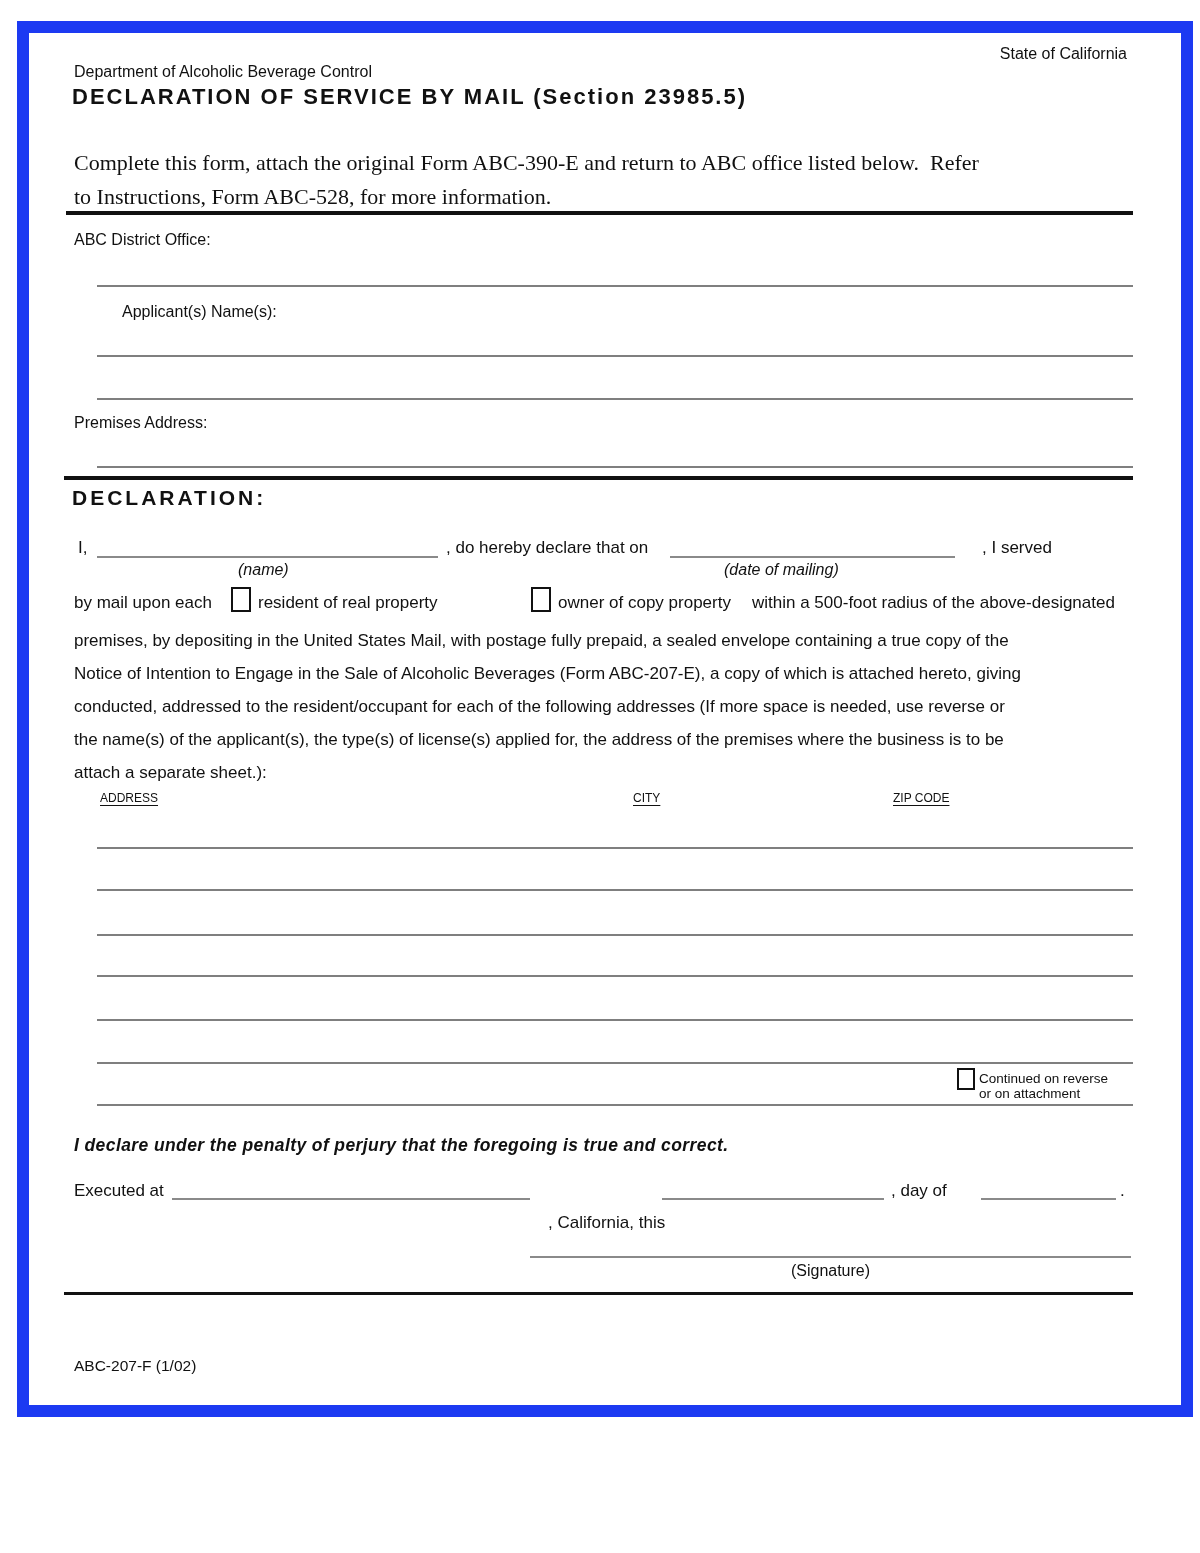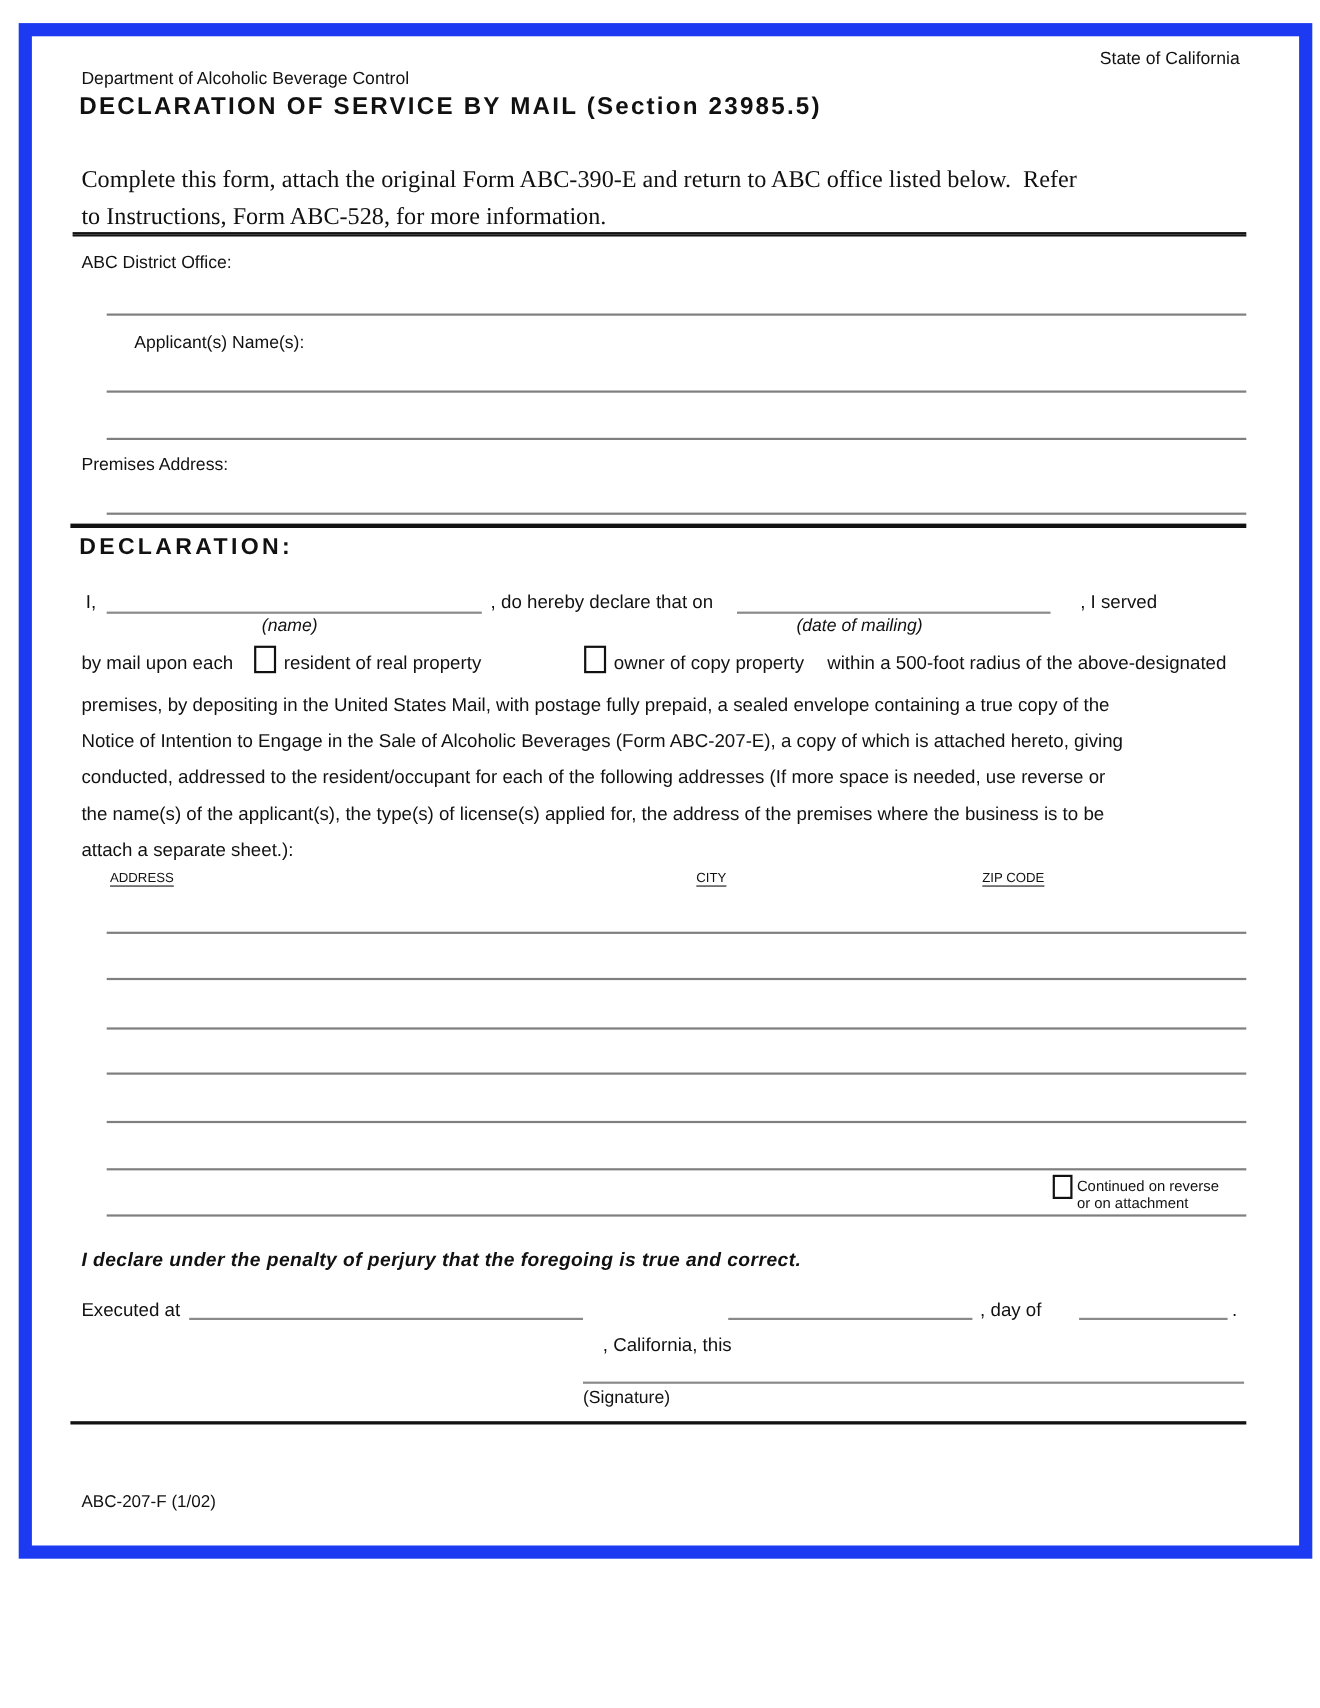--- a/index.html
+++ b/index.html
@@ -86,21 +86,21 @@
   .perjury { left:74px; top:1135px; font-size:17.5px; font-weight:bold; font-style:italic; letter-spacing:.4px; }
   .lbl-executed   { left:74px;  top:1181px; }
   .blank-city     { left:172px; top:1198px; width:358px; }
   .lbl-california { left:548px; top:1181px;margin-top:32px; }
   .blank-day      { left:662px; top:1198px; width:222px; }
   .lbl-dayof      { left:891px; top:1181px; }
   .blank-month    { left:981px; top:1198px; width:135px; }
   .lbl-period     { left:1120px; top:1181px; }
 
   .sig-line    { left:530px; top:1256px; width:601px; border-bottom:2px solid #8a8a8a; height:0; }
-  .sig-caption { left:530px; top:1262px; width:601px; text-align:left; font-size:16px; }
+  .sig-caption { left:530px; top:1262px; width:601px; text-align:center; font-size:16px; }
 
   .footer { left:74px; top:1357px; font-size:15.5px; }
 </style>
 </head>
 <body>
 
 <div class="frame"></div>
 
 <div class="abs dept label-16">Department of Alcoholic Beverage Control</div>
 <div class="abs state label-16">State of California</div>

